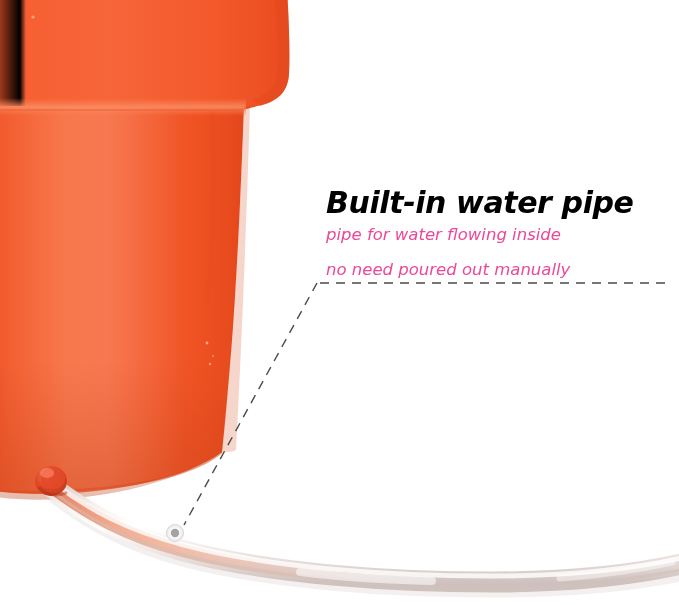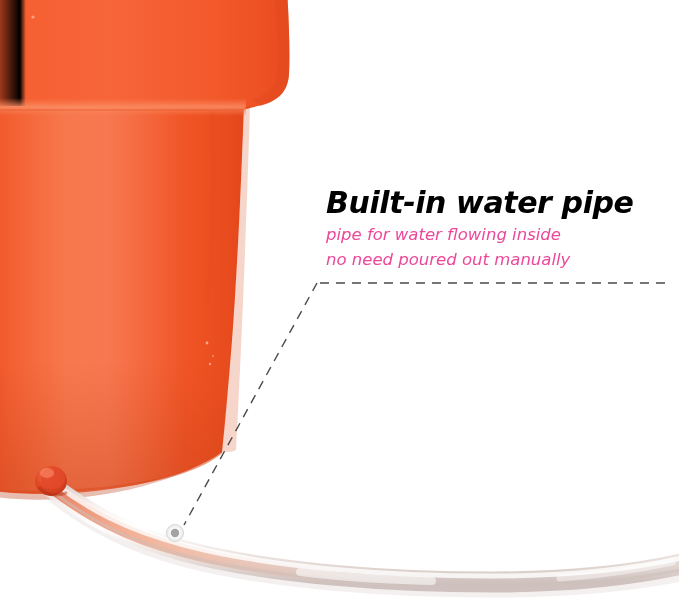--- a/index.html
+++ b/index.html
@@ -228,16 +228,16 @@
         <circle cx="175" cy="533" r="8.5" fill="none" stroke="#d7d7d7" stroke-width="1"></circle>
         <circle cx="175" cy="533" r="4.2" fill="#a3a3a3"></circle>
       </g>
 
     </g>
   </svg>
 
   <div class="callout-text">
     <div class="callout-title">Built-in water pipe</div>
     <div class="callout-sub">pipe for water flowing inside</div>
-    <div class="callout-sub" style="margin-top:6px;">no need poured out manually</div>
+    <div class="callout-sub" style="margin-top:16px;">no need poured out manually</div>
   </div>
 
 </div>
 
 </body></html>

